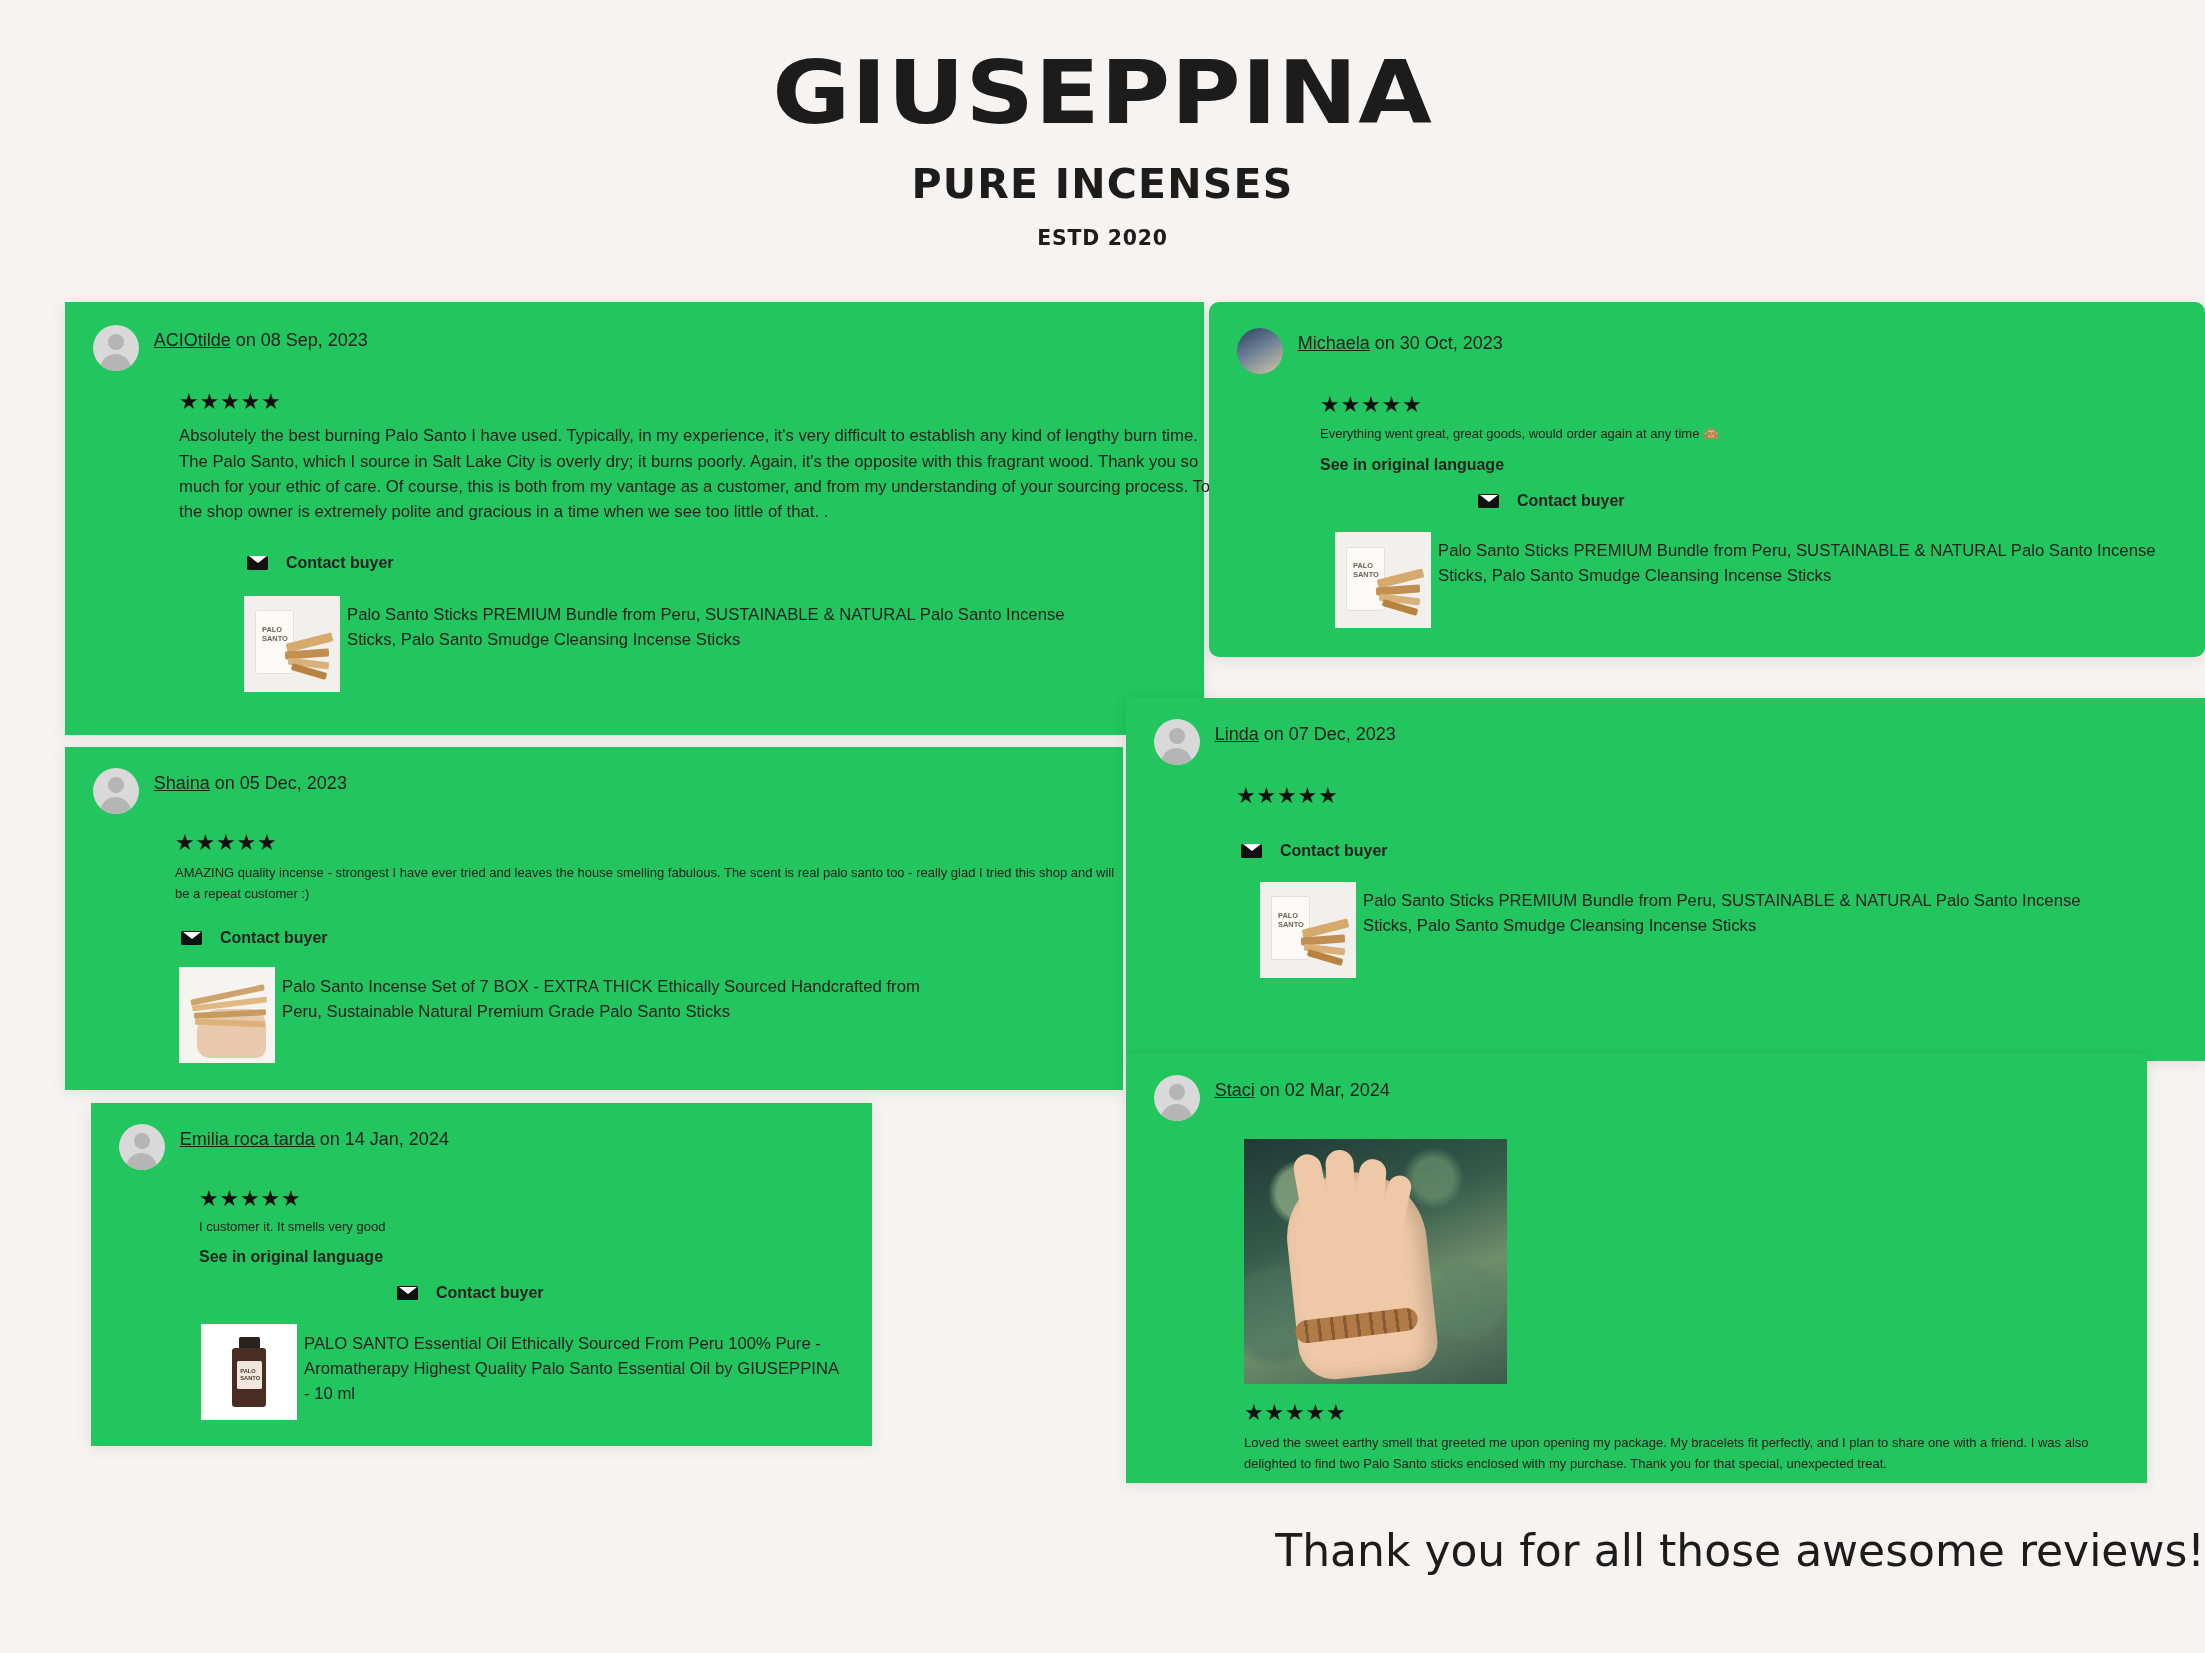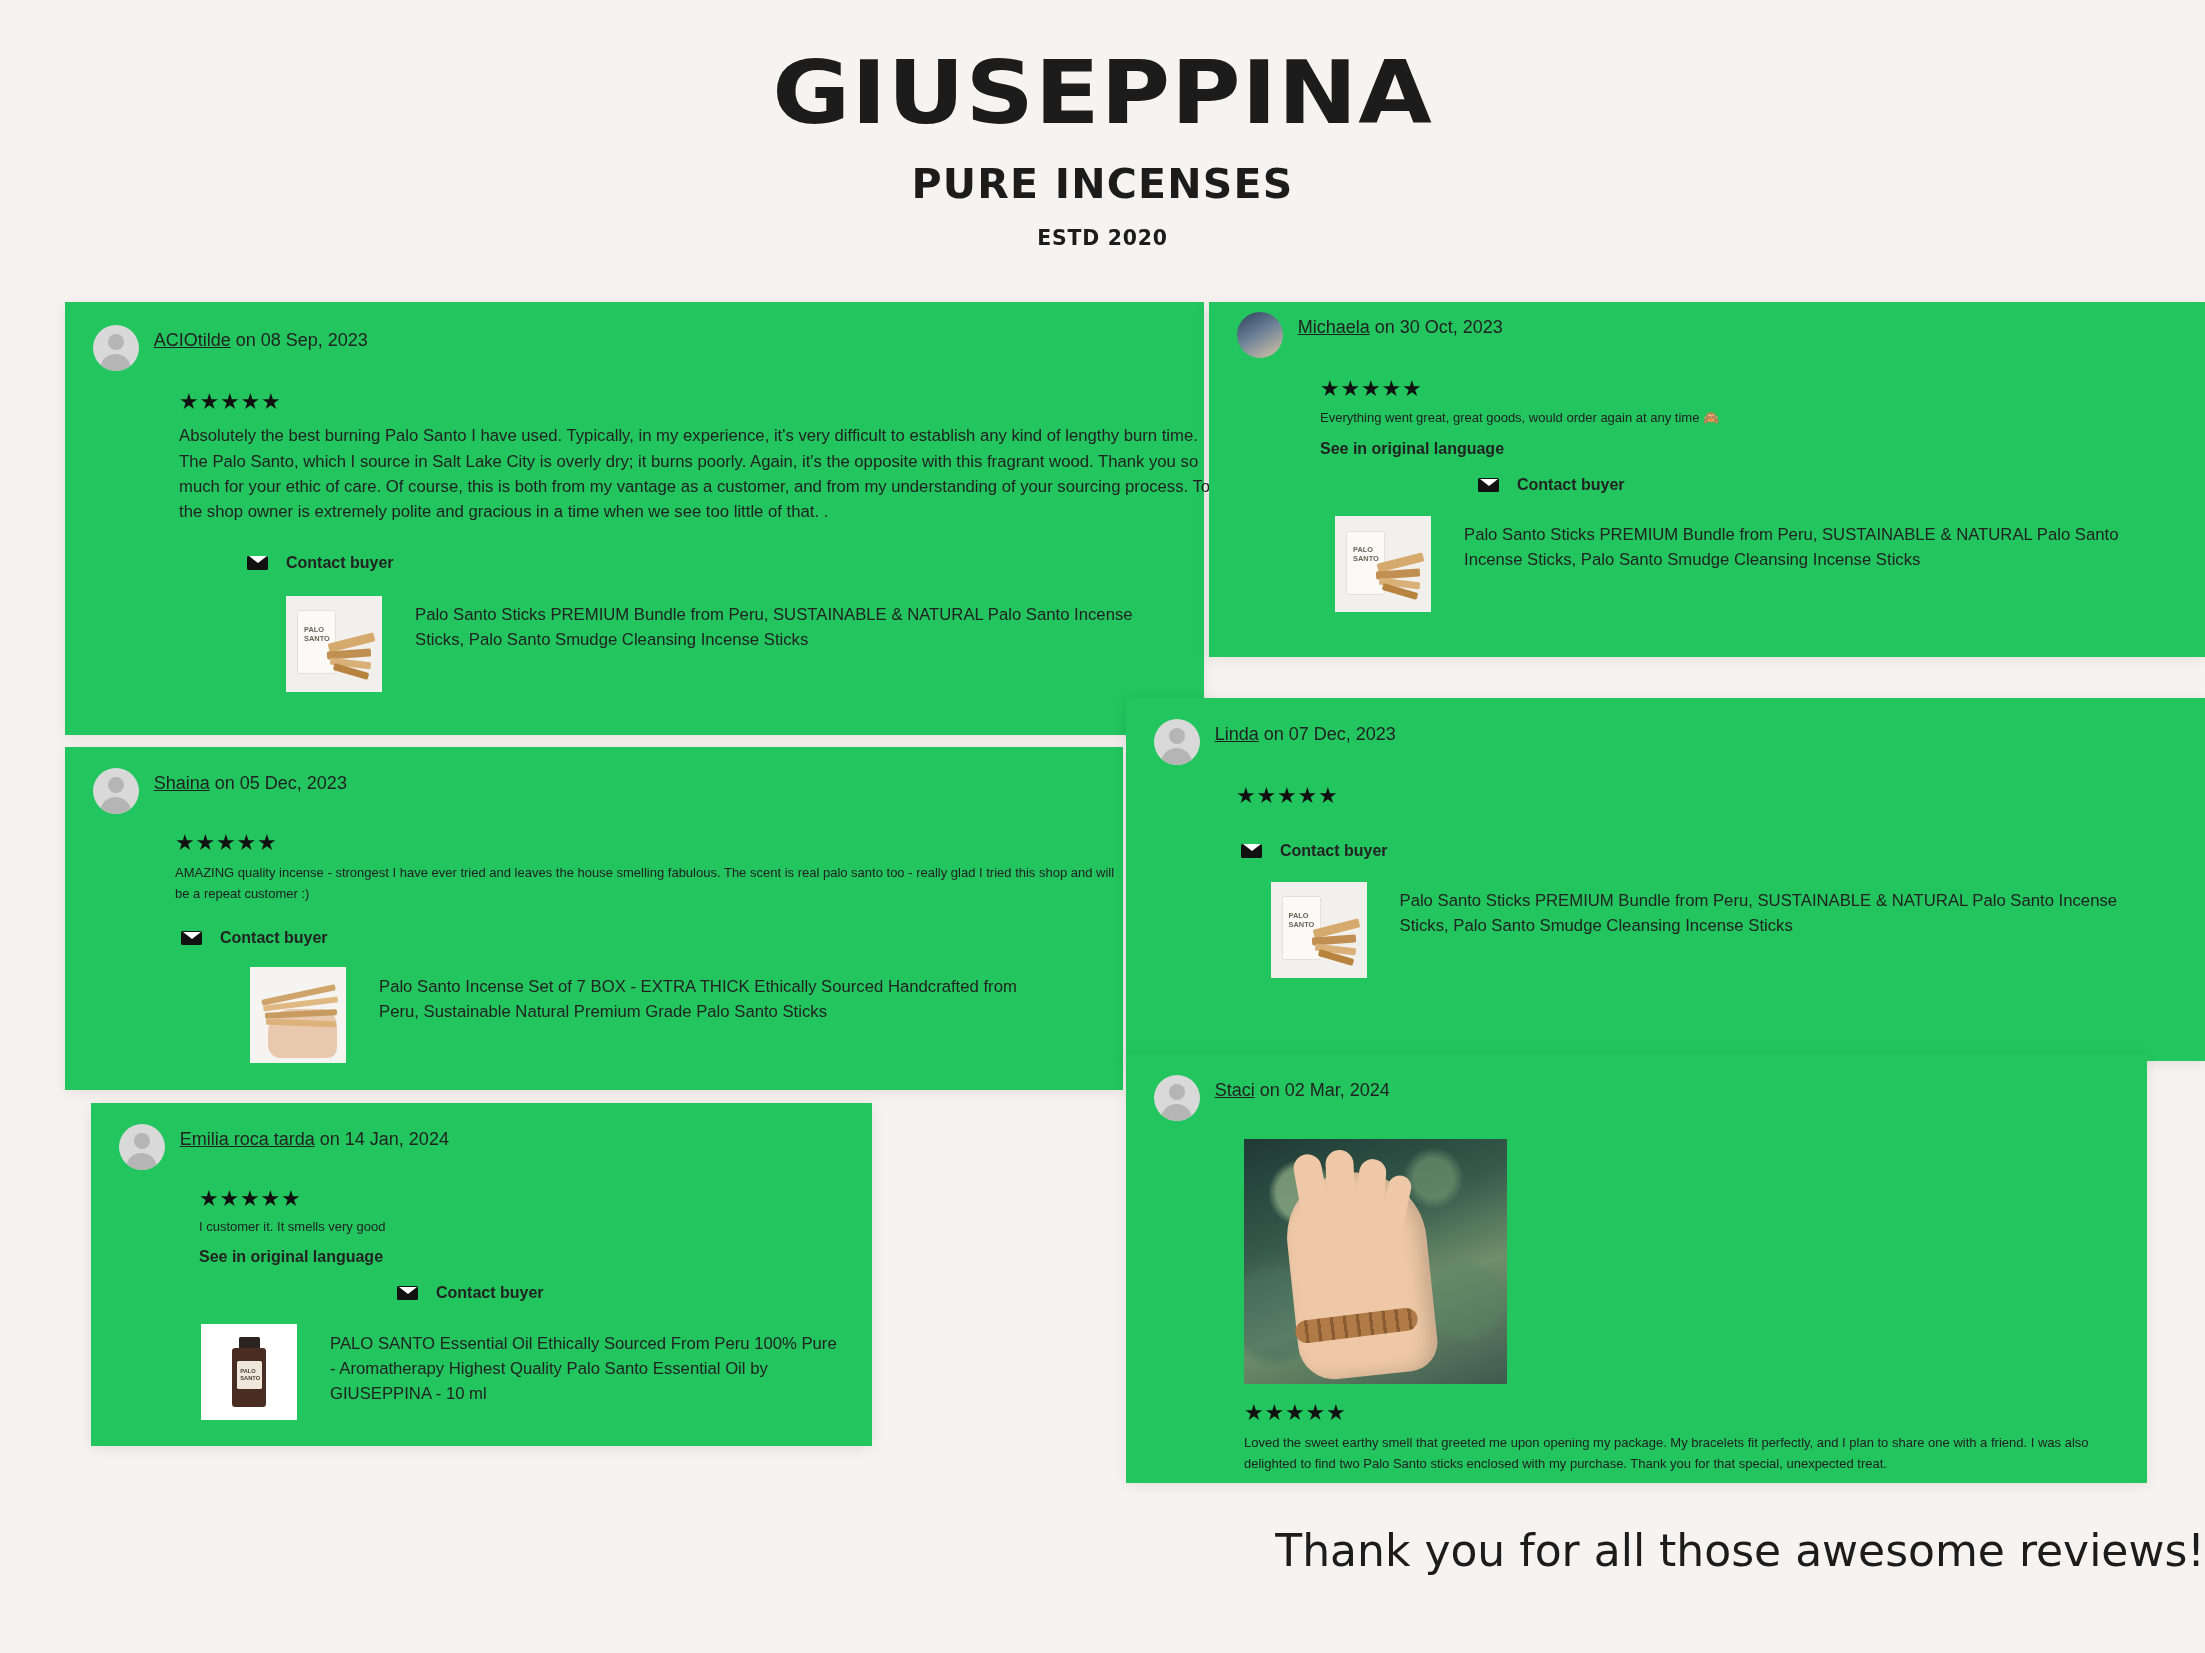--- a/index.html
+++ b/index.html
@@ -81,21 +81,21 @@
   .contact { display: inline-flex; align-items: center; gap: 18px; font-size: 16px; font-weight: 700; color: #222; }
   .env {
     width: 21px; height: 14px; background: #111; position: relative; display: inline-block; border-radius: 1.6px;
   }
   .env::after {
     content: ""; position: absolute; left: 1.6px; top: 0.8px;
     border-left: 9px solid transparent; border-right: 9px solid transparent;
     border-top: 7.4px solid #fff;
   }
 
-  .prod { display: flex; align-items: flex-start; gap: 33px; justify-content: center; }
+  .prod { display: flex; align-items: flex-start; gap: 7px; }
   .prod-thumb {
     width: 96px; height: 96px; flex: 0 0 auto;
     background: #efefef; position: relative; overflow: hidden;
   }
   .prod-title { font-size: 16.7px; line-height: 1.5; color: #222; padding-top: 6.5px; }
 
   
   .th-bag { background: #f2f0ec; }
   .th-bag .bag {
     position: absolute; left: 11.4px; top: 14.7px; width: 39px; height: 64px;
@@ -212,21 +212,21 @@
       <div class="bag"></div>
         <div class="stick s1"></div>
         <div class="stick s2"></div>
         <div class="stick s3"></div>
         <div class="stick s4"></div>
     </div>
     <div class="prod-title" style="width:719px;">Palo Santo Sticks PREMIUM Bundle from Peru, SUSTAINABLE &amp; NATURAL Palo Santo Incense Sticks, Palo Santo Smudge Cleansing Incense Sticks</div>
   </div>
 </div>
 
-<div class="card" style="left:1209px; top:302px; width:996px; height:355px; padding:10px 28px;">
+<div class="card" style="left:1209px; top:302px; width:996px; height:355px; padding:26px 28px;border-radius:10px;">
   <div class="rv-head">
     <div class="avatar photo"></div>
     <div class="rv-name-line">
       <span class="rv-name">Michaela</span>
       <span>on</span>
       <span>30 Oct, 2023</span>
     </div>
   </div>
   <div class="stars" style="margin:18px 0 8.2px 83px;">★★★★★</div>
   <div class="rv-small" style="margin-left:83px; width:858px;">Everything went great, great goods, would order again at any time 🙈</div>

